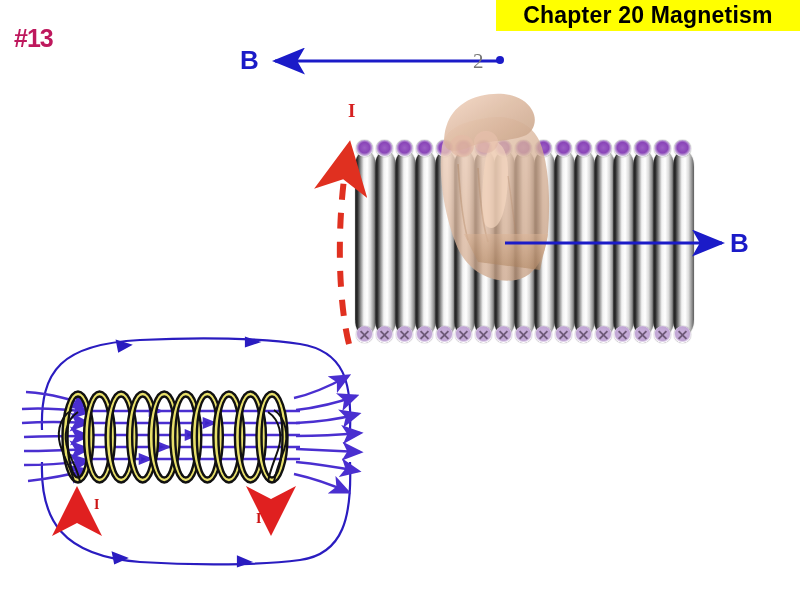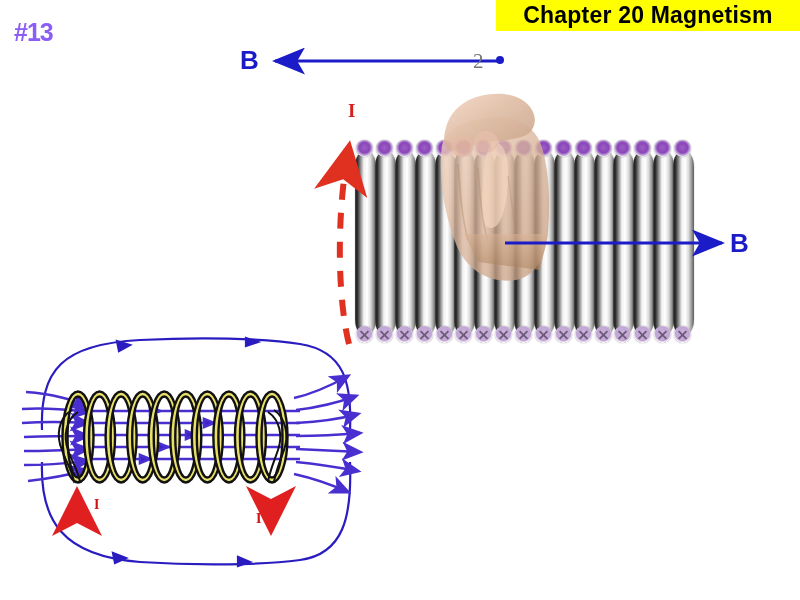--- a/index.html
+++ b/index.html
@@ -32,25 +32,25 @@
     font-family: "Liberation Sans", sans-serif;
     font-size: 23px;
     font-weight: bold;
     color: #000000;
     letter-spacing: 0.2px;
     white-space: nowrap;
   }
   #slide-number {
     position: absolute;
     left: 14px;
-    top: 18px;
+    top: 24px;
     font-family: "Liberation Sans", sans-serif;
     font-size: 25px;
     font-weight: bold;
-    color: #8b5cf6;
+    color: #be185d;
     letter-spacing: -1px;
   }
 
   
   .lbl {
     position: absolute;
     font-family: "Liberation Sans", sans-serif;
     font-weight: bold;
     line-height: 1;
     white-space: nowrap;

